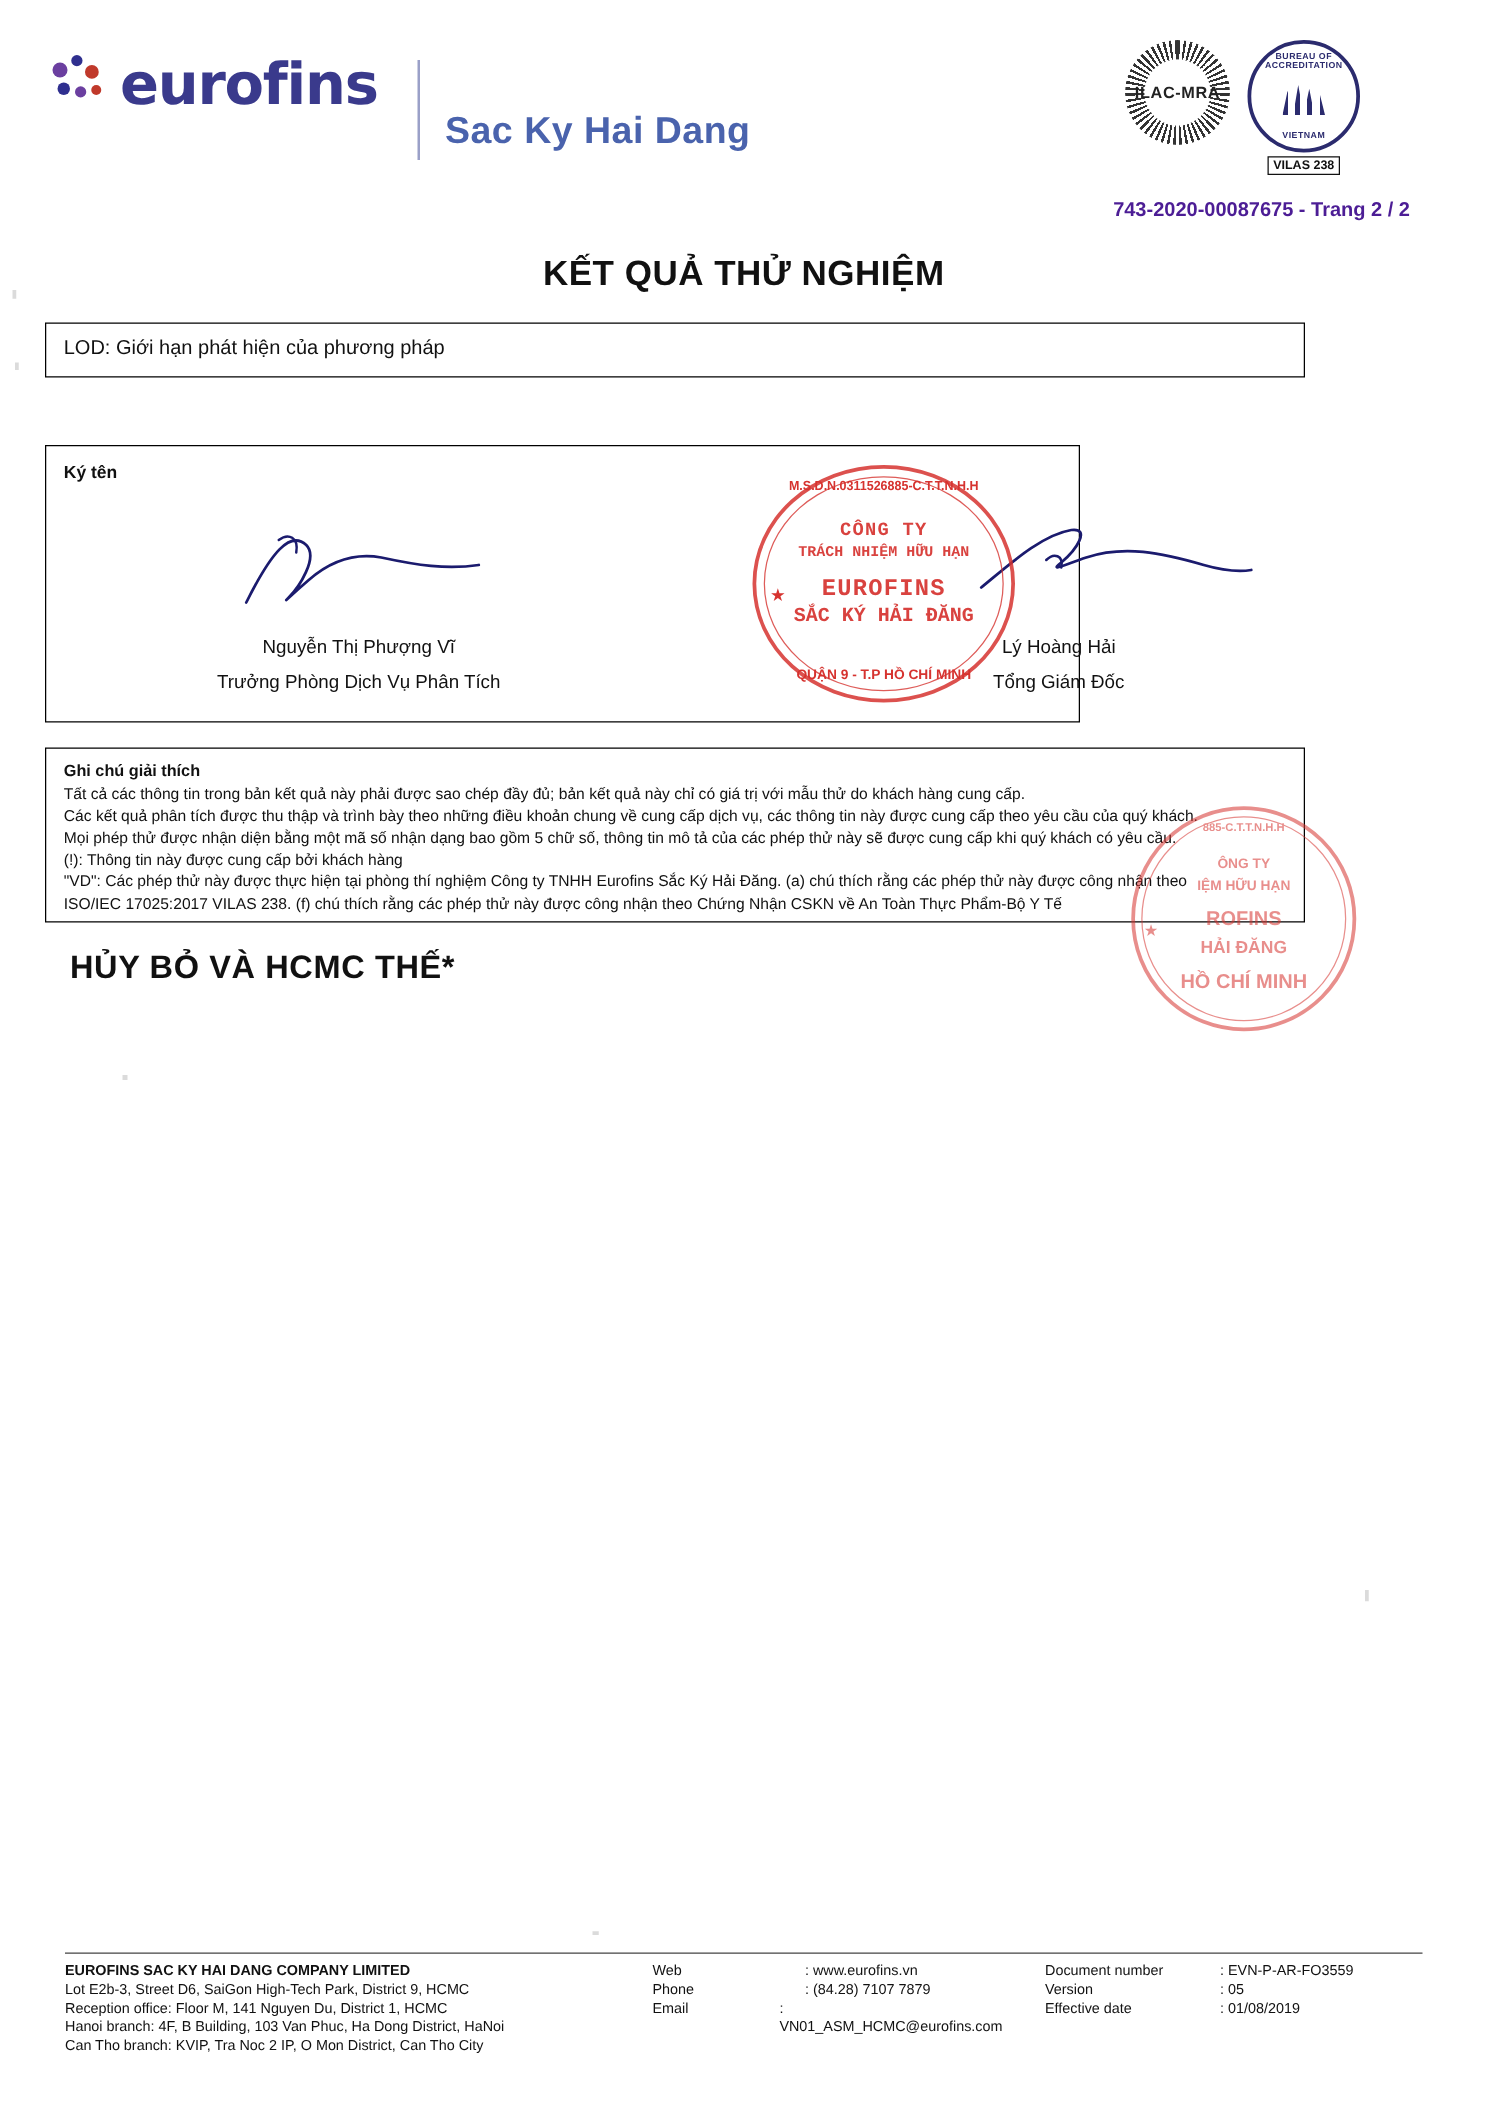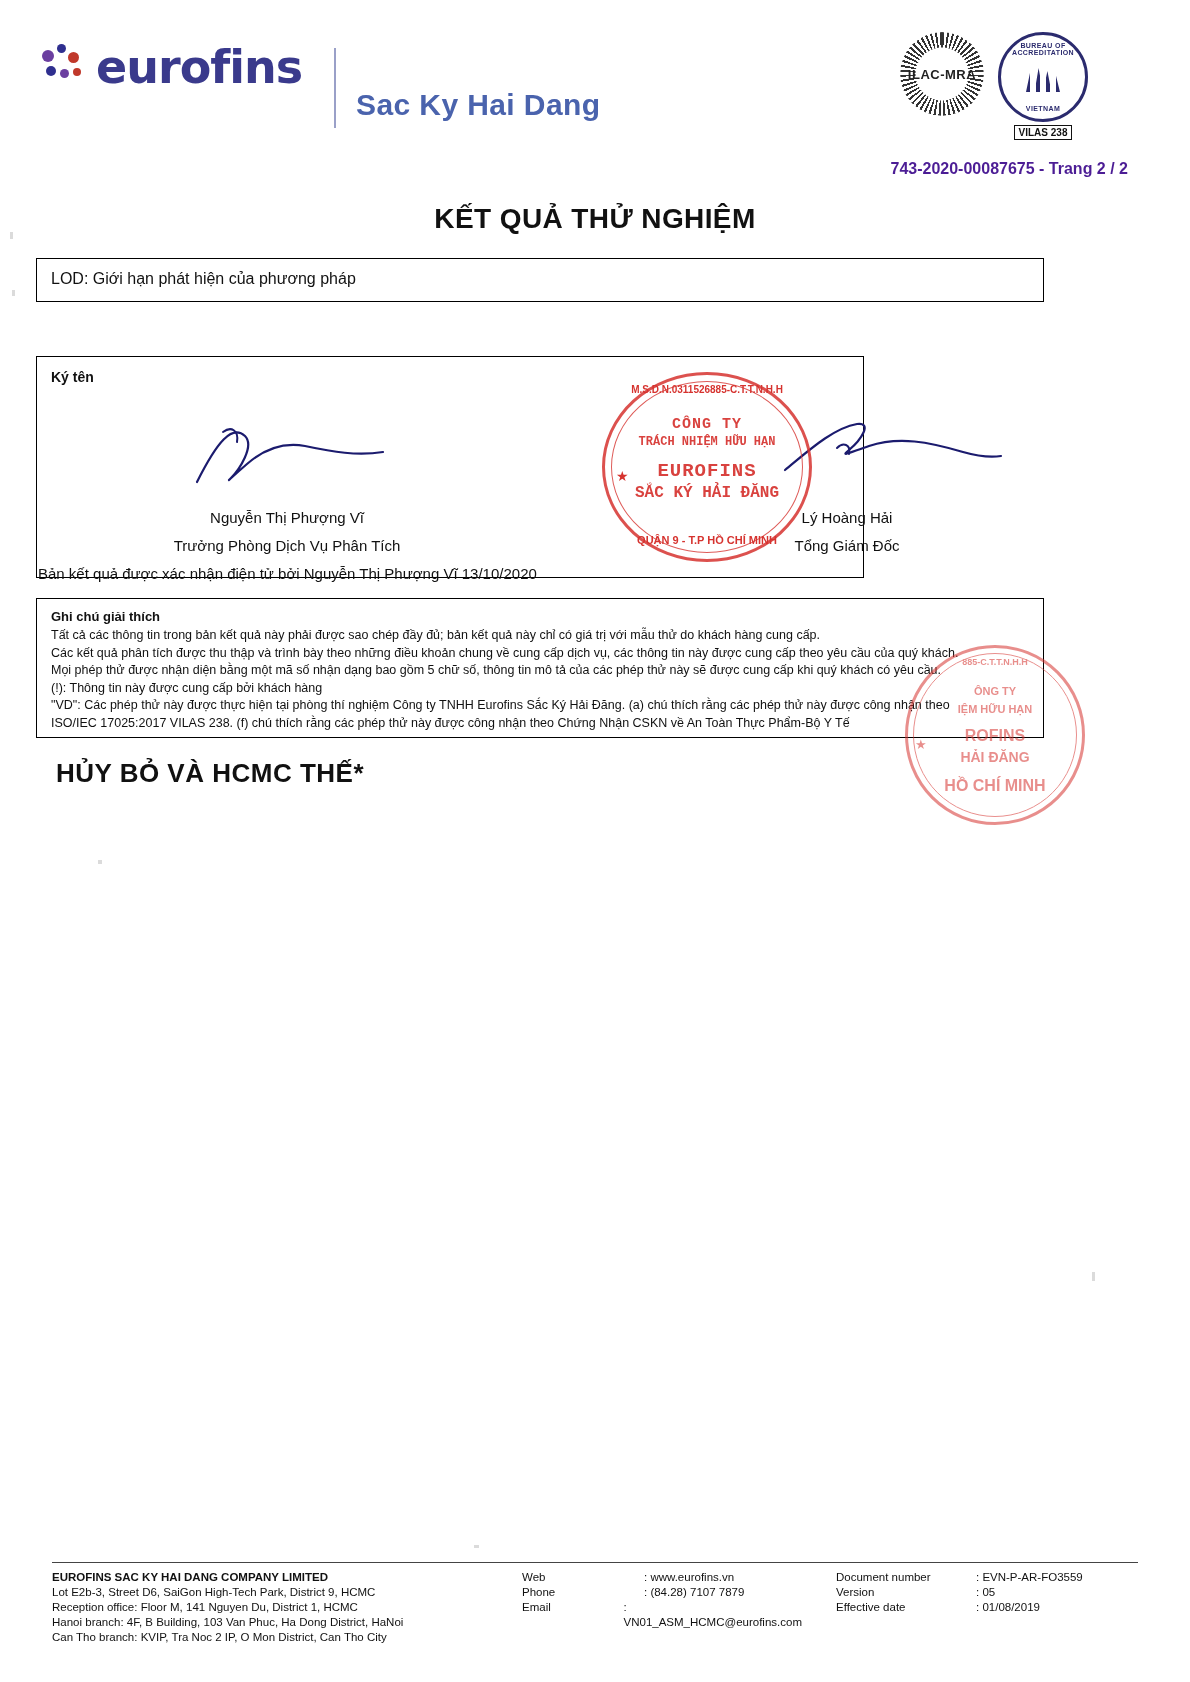--- a/index.html
+++ b/index.html
@@ -497,21 +497,20 @@
       <div class="arc-bot">QUẬN 9 - T.P HỒ CHÍ MINH</div>
       <div class="star">★</div>
     </div>
 
     <div class="sig-left-name">Nguyễn Thị Phượng Vĩ</div>
     <div class="sig-left-role">Trưởng Phòng Dịch Vụ Phân Tích</div>
     <div class="sig-right-name">Lý Hoàng Hải</div>
     <div class="sig-right-role">Tổng Giám Đốc</div>
   </div>
 
-  <div class="esign">Bản kết quả được xác nhận điện tử bởi Nguyễn Thị Phượng Vĩ 13/10/2020</div>
 
   <div class="notes-box">
     <div class="notes-title">Ghi chú giải thích</div>
     <p>Tất cả các thông tin trong bản kết quả này phải được sao chép đầy đủ; bản kết quả này chỉ có giá trị với mẫu thử do khách hàng cung cấp.</p>
     <p>Các kết quả phân tích được thu thập và trình bày theo những điều khoản chung về cung cấp dịch vụ, các thông tin này được cung cấp theo yêu cầu của quý khách.</p>
     <p>Mọi phép thử được nhận diện bằng một mã số nhận dạng bao gồm 5 chữ số, thông tin mô tả của các phép thử này sẽ được cung cấp khi quý khách có yêu cầu.</p>
     <p>(!): Thông tin này được cung cấp bởi khách hàng</p>
     <p>"VD": Các phép thử này được thực hiện tại phòng thí nghiệm Công ty TNHH Eurofins Sắc Ký Hải Đăng. (a) chú thích rằng các phép thử này được công nhận theo</p>
     <p>ISO/IEC 17025:2017 VILAS 238. (f) chú thích rằng các phép thử này được công nhận theo Chứng Nhận CSKN về An Toàn Thực Phẩm-Bộ Y Tế</p>
   </div>

